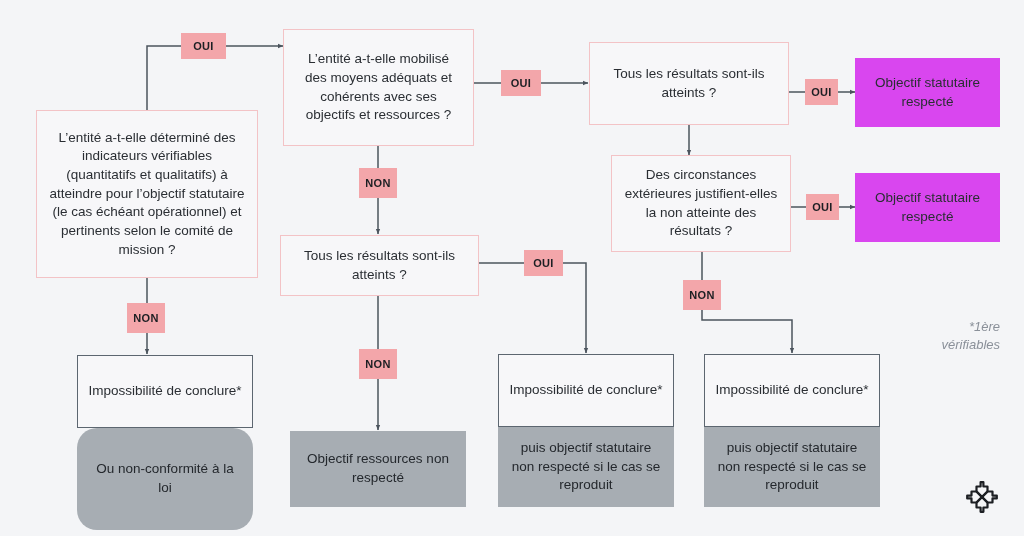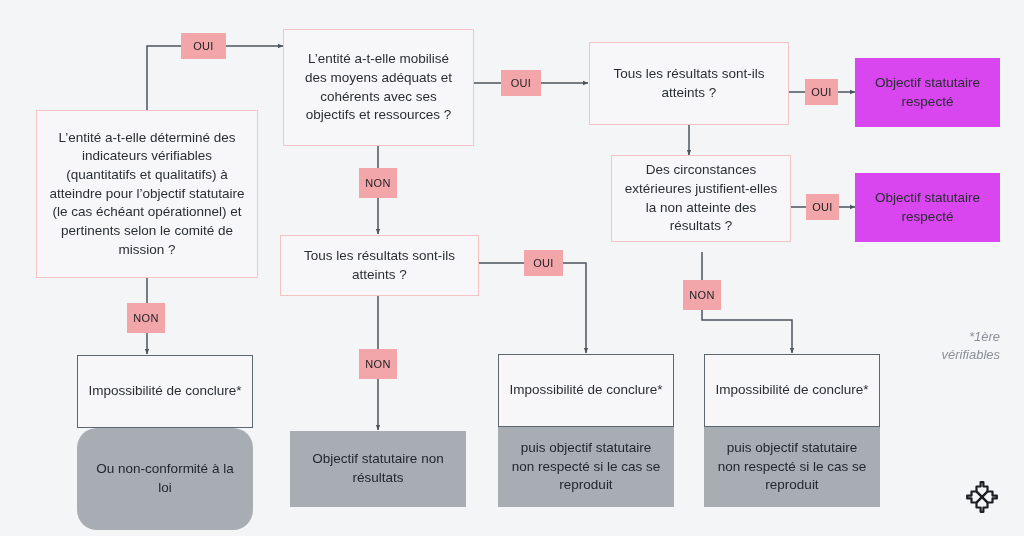--- a/index.html
+++ b/index.html
@@ -64,21 +64,21 @@
   
   .badge {
     position: absolute;
     box-sizing: border-box;
     display: flex;
     align-items: center;
     justify-content: center;
     background: #F3A6AA;
     color: #1C1F23;
     font-size: 11px;
-    font-weight: normal;
+    font-weight: bold;
     letter-spacing: 0.3px;
   }
   .footnote {
     position: absolute;
     font-style: italic;
     font-size: 13px;
     color: #8A9099;
     text-align: right;
     line-height: 1.35;
   }
@@ -136,21 +136,21 @@
   </div>
 
   <div class="node q-box" style="left:36px; top:110px; width:222px; height:168px;">
     <span>L’entité a-t-elle déterminé des indicateurs vérifiables (quantitatifs et qualitatifs) à atteindre pour l’objectif statutaire (le cas échéant opérationnel) et pertinents selon le comité de mission ?</span>
   </div>
 
   <div class="node q-box" style="left:589px; top:42px; width:200px; height:83px;">
     <span>Tous les résultats sont-ils atteints ?</span>
   </div>
 
-  <div class="node q-box" style="left:611px; top:155px; width:180px; height:87px;">
+  <div class="node q-box" style="left:611px; top:155px; width:180px; height:97px;">
     <span>Des circonstances extérieures justifient-elles la non atteinte des résultats ?</span>
   </div>
 
   <div class="node q-box" style="left:280px; top:235px; width:199px; height:61px;">
     <span>Tous les résultats sont-ils atteints ?</span>
   </div>
 
   <div class="node pink-box" style="left:855px; top:58px; width:145px; height:69px;">
     <span>Objectif statutaire respecté</span>
   </div>
@@ -160,21 +160,21 @@
   </div>
 
   <div class="node white-box" style="left:77px; top:355px; width:176px; height:73px;">
     <span>Impossibilité de conclure*</span>
   </div>
   <div class="node gray-box" style="left:77px; top:428px; width:176px; height:102px;border-radius:20px;">
     <span>Ou non-conformité à la loi</span>
   </div>
 
   <div class="node gray-box" style="left:290px; top:431px; width:176px; height:76px;">
-    <span>Objectif statutaire non résultats</span>
+    <span>Objectif ressources non respecté</span>
   </div>
 
   <div class="node white-box" style="left:498px; top:354px; width:176px; height:73px;">
     <span>Impossibilité de conclure*</span>
   </div>
   <div class="node gray-box" style="left:498px; top:427px; width:176px; height:80px;">
     <span>puis objectif statutaire non respecté si le cas se reproduit</span>
   </div>
 
   <div class="node white-box" style="left:704px; top:354px; width:176px; height:73px;">
@@ -206,21 +206,21 @@
   <div class="badge" style="left:359px; top:168px; width:38px; height:30px;">
     <span>NON</span>
   </div>
   <div class="badge" style="left:359px; top:349px; width:38px; height:30px;">
     <span>NON</span>
   </div>
   <div class="badge" style="left:683px; top:280px; width:38px; height:30px;">
     <span>NON</span>
   </div>
 
-  <div class="footnote" style="left:880px; top:328px; width:120px;">
+  <div class="footnote" style="left:880px; top:318px; width:120px;">
     <div>*1ère</div>
     <div>vérifiables</div>
   </div>
 
   <div class="logo" style="left:962px; top:477px; width:40px; height:40px;">
     <svg width="40" height="40" viewBox="0 0 40 40" xmlns="http://www.w3.org/2000/svg">
       <g fill="none" stroke="#1C1F23" stroke-width="2.2" stroke-linejoin="round" stroke-linecap="round">
         <path d="M20,20 L14.5,14.5 L14.5,9.5 L18.6,9.5 L18.6,5.2 L21.4,5.2 L21.4,9.5 L25.5,9.5 L25.5,14.5 Z"></path>
         <path d="M20,20 L25.5,14.5 L30.5,14.5 L30.5,18.6 L34.8,18.6 L34.8,21.4 L30.5,21.4 L30.5,25.5 L25.5,25.5 Z"></path>
         <path d="M20,20 L25.5,25.5 L25.5,30.5 L21.4,30.5 L21.4,34.8 L18.6,34.8 L18.6,30.5 L14.5,30.5 L14.5,25.5 Z"></path>

